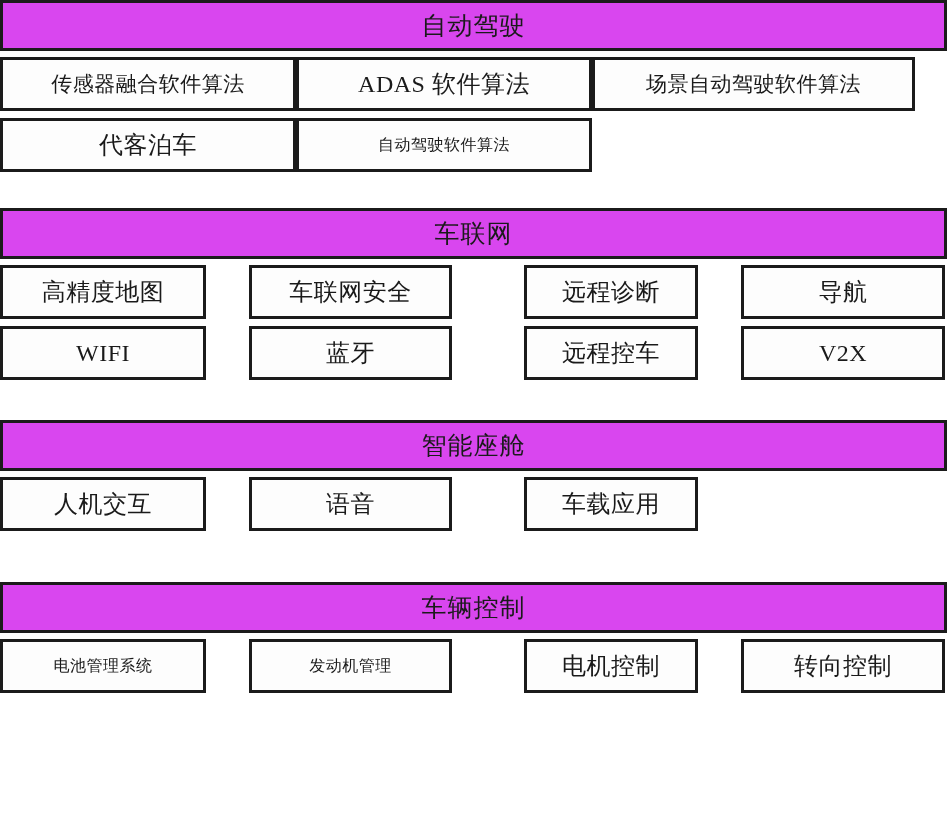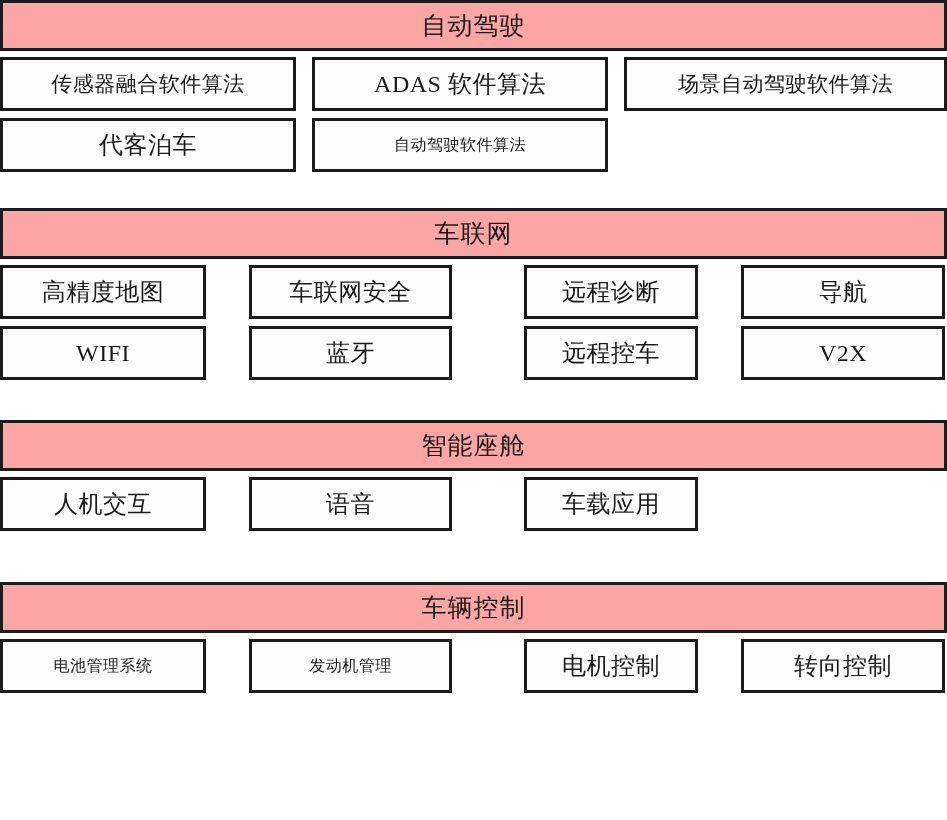--- a/index.html
+++ b/index.html
@@ -27,21 +27,21 @@
     width: 947px;
     box-sizing: border-box;
   }
 
   
   .section-header {
     box-sizing: border-box;
     width: 947px;
     height: 51px;
     border: 3px solid #1b1b1b;
-    background: #fca5a5;
+    background: #d946ef;
     display: flex;
     align-items: center;
     justify-content: center;
     font-size: 25px;
     letter-spacing: 1px;
     line-height: 1;
   }
 
   
   .row {
@@ -68,21 +68,21 @@
     justify-content: center;
     font-size: 24px;
     letter-spacing: 0.5px;
     white-space: nowrap;
     line-height: 1;
     font-family: Liberation Serif, serif;
   }
 
   
   .grid3 .cell { width: 296px; }
-  .grid3 .cell + .cell { margin-left: 16px; }
+  .grid3 .cell + .cell { }
   .grid3 .cell:nth-child(3) { width: 323px; border-radius: 12px; }
 
   
   .grid4 .cell { width: 205px; }
   .grid4 .cell + .cell { margin-left: 43px; border-radius: 18px; }
   .grid4 .cell:nth-child(1) { width: 206px; }
   .grid4 .cell:nth-child(2) { width: 203px; }
   .grid4 .cell:nth-child(3) { width: 203px; padding-left: 29px; }
   .grid4 .cell:nth-child(4) { width: 204px; }
 

